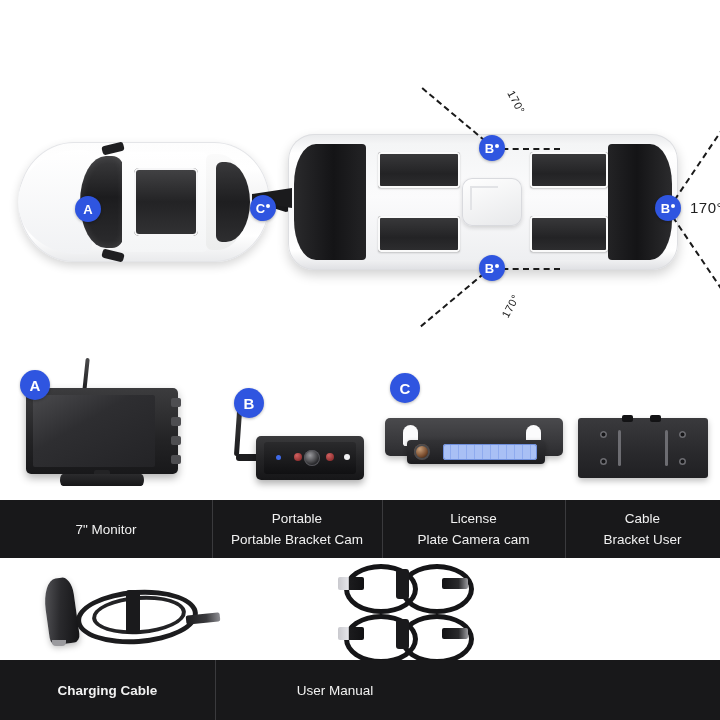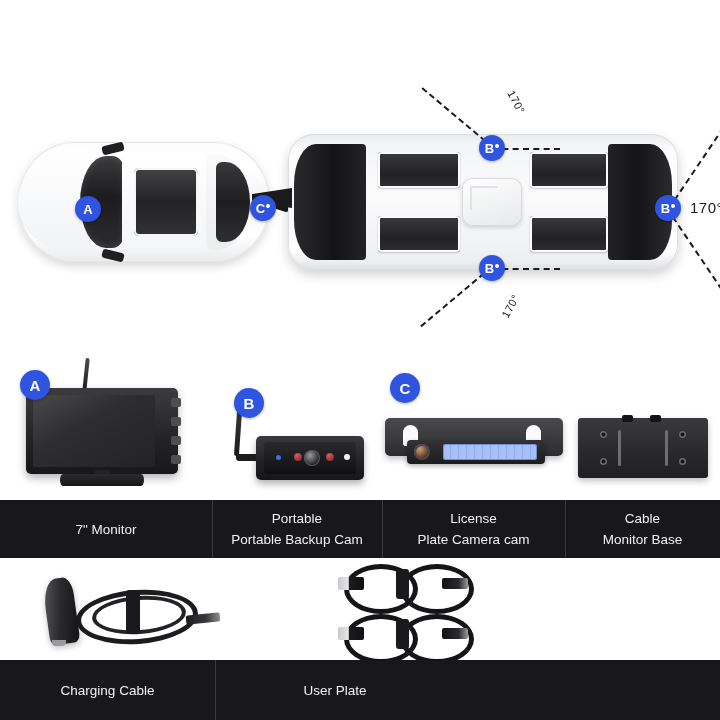--- a/index.html
+++ b/index.html
@@ -427,29 +427,29 @@
     </div>
   </div>
 
   <div class="labelbar" style="top:500px;height:58px;">
     <div class="lcell" style="width:212px;">
       <span>7" Monitor</span>
       <span></span>
     </div>
     <div class="lcell" style="width:170px;">
       <span>Portable</span>
-      <span>Portable Backup Cam</span>
+      <span>Portable Bracket Cam</span>
     </div>
     <div class="lcell" style="width:183px;align-items:center;">
       <span>License</span>
       <span>Plate Camera cam</span>
     </div>
     <div class="lcell" style="width:155px;">
       <span>Cable</span>
-      <span>Monitor Base</span>
+      <span>Bracket User</span>
     </div>
   </div>
 
   <div class="pimgrow" style="top:558px;height:102px;">
     <div class="pcell" style="width:265px;">
       <div class="chg" style="margin-bottom:12px;">
         <div class="chg-loop"></div>
         <div class="chg-loop2"></div>
         <div class="chg-plug"></div>
         <div class="chg-tip"></div>
@@ -470,21 +470,21 @@
         <div class="cbl-r"></div>
         <div class="cbl-wrap"></div>
         <div class="cbl-a"></div>
         <div class="cbl-m"></div>
       </div>
     </div>
     <div class="pcell" style="width:240px;"></div>
   </div>
 
   <div class="labelbar" style="top:660px;height:60px;">
-    <div class="lcell" style="width:215px;">
+    <div class="lcell" style="width:215px;font-weight:bold;">
       <span>Charging Cable</span>
     </div>
     <div class="lcell" style="width:240px;">
-      <span>User Plate</span>
+      <span>User Manual</span>
     </div>
   </div>
 
 </div>
 
 </body></html>

